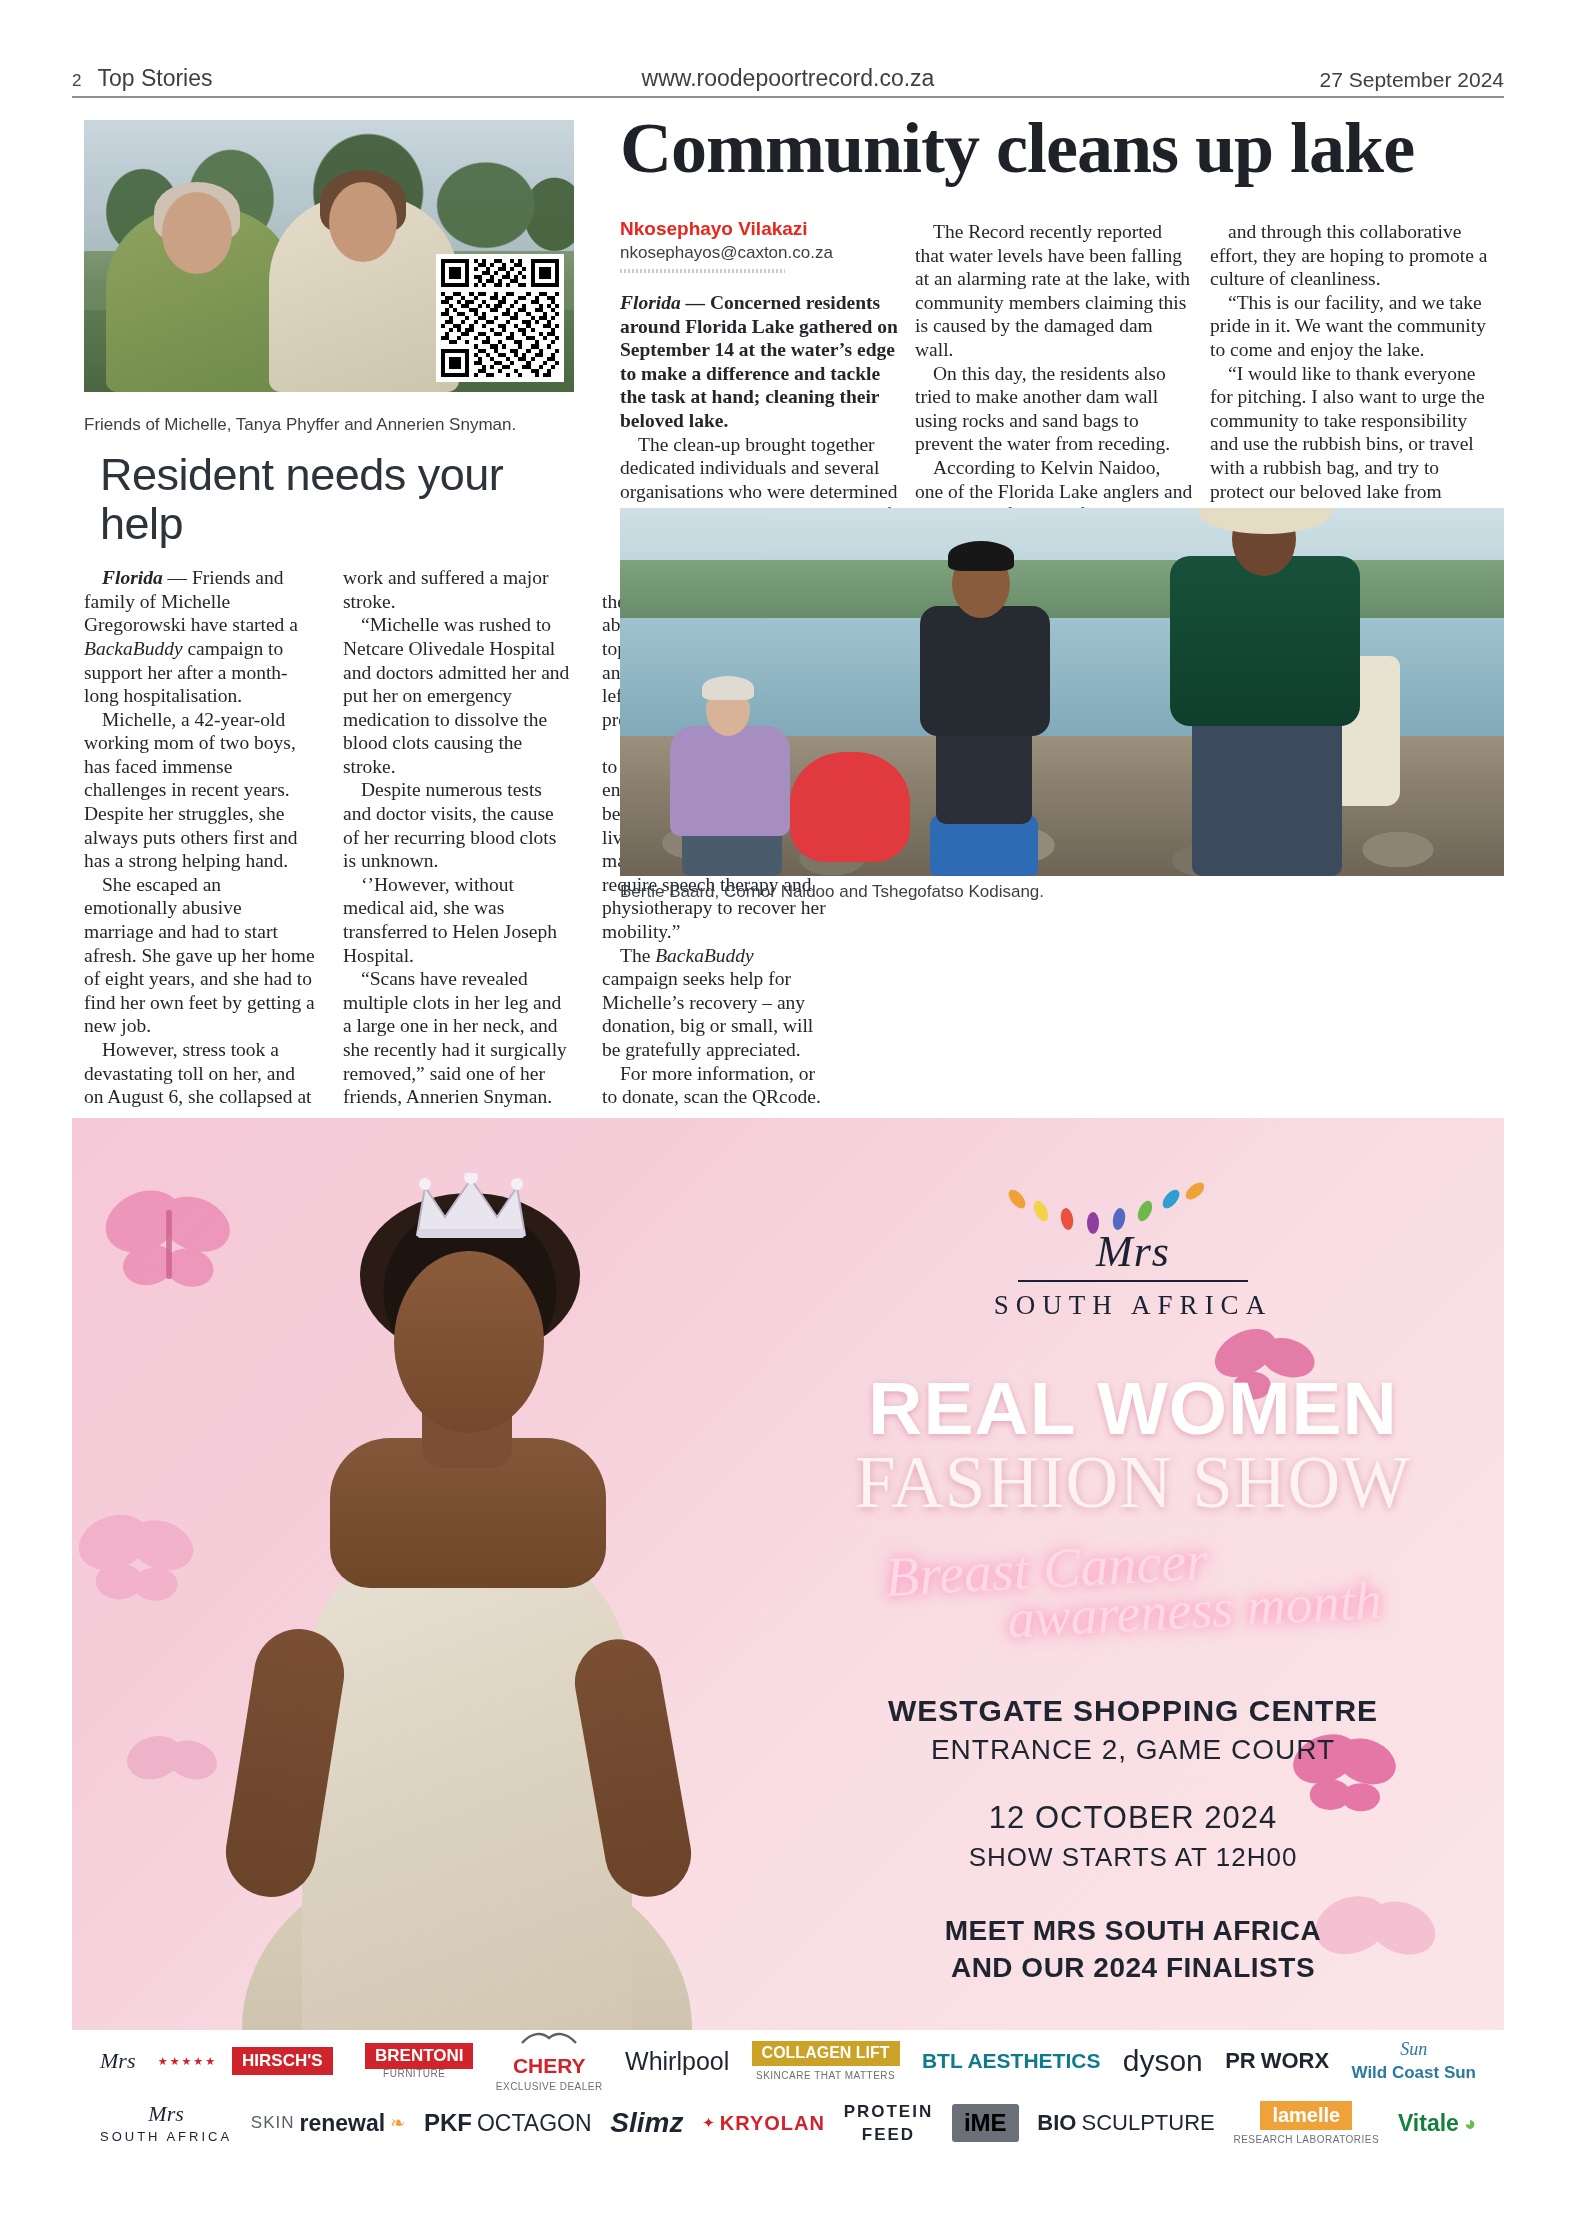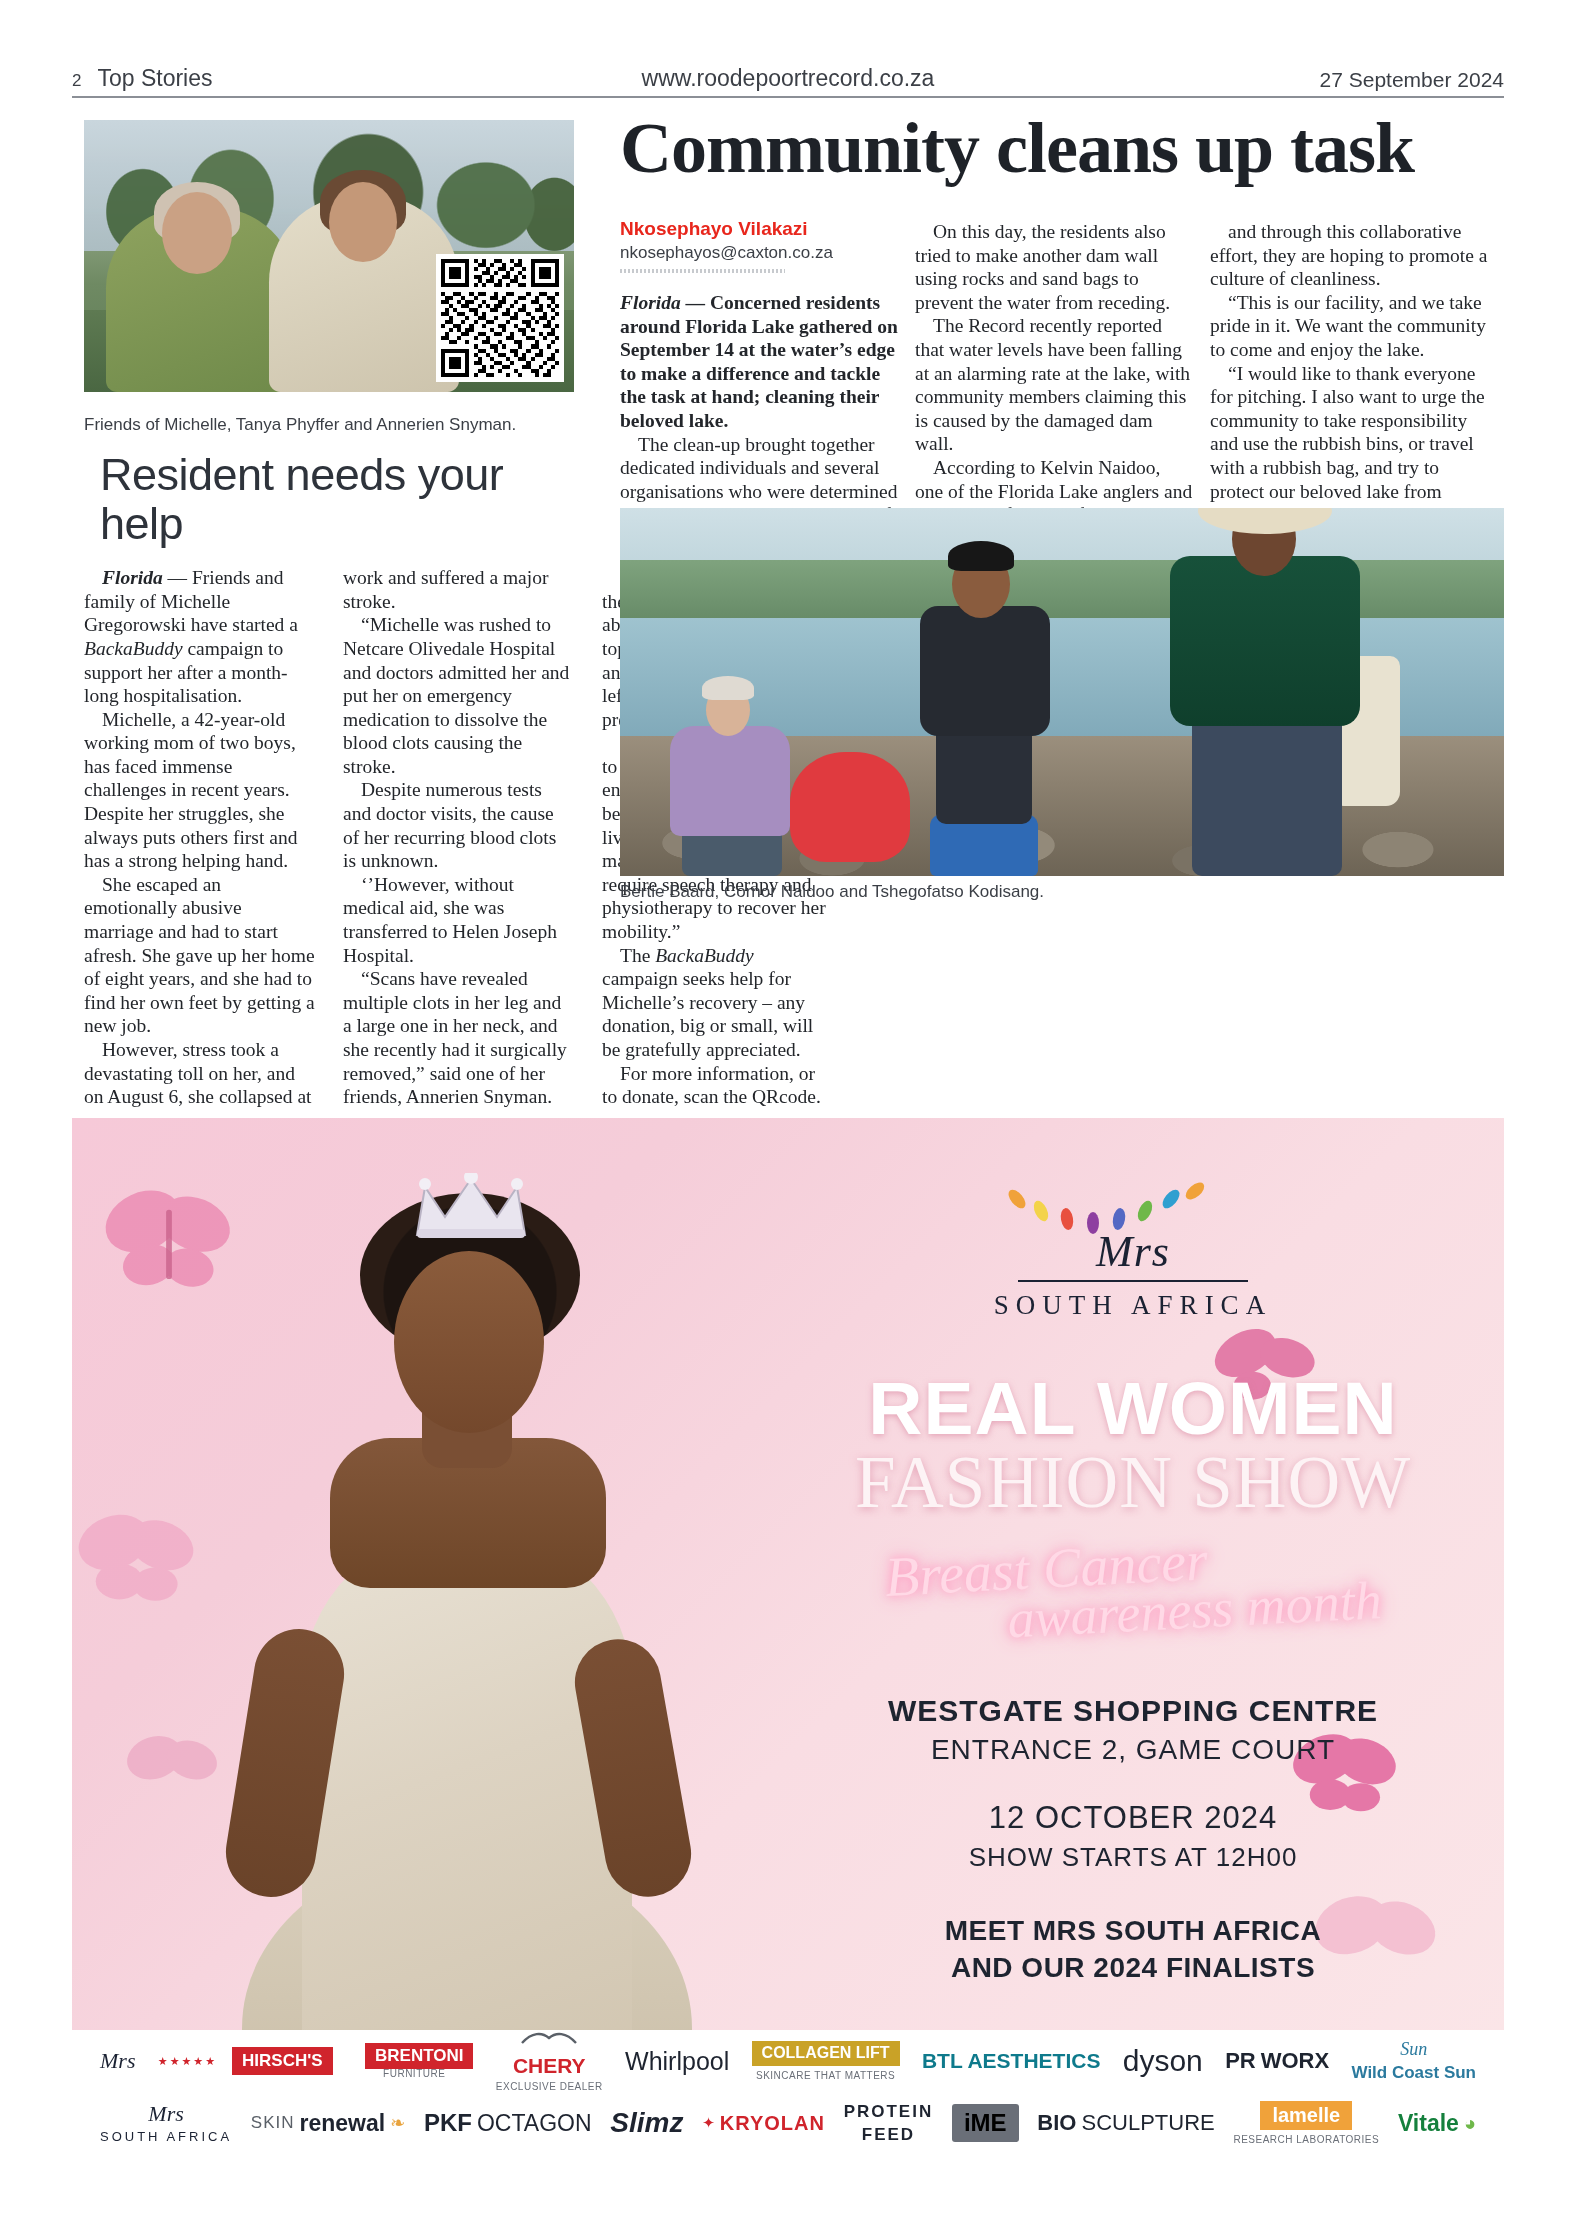--- a/index.html
+++ b/index.html
@@ -594,39 +594,39 @@
       <p>“Scans have revealed multiple clots in her leg and a large one in her neck, and she recently had it surgically removed,” said one of her friends, Annerien Snyman.</p>
       <p>Annerien also mentioned they are mostly worried about her two boys, who are top achievers both in sports and academics, having been left unattended and her previous medical expenses.</p>
       <p>“We started this campaign to help reduce her stress and ensure her children’s well-being, including school fees, living expenses and home maintenance. She will also require speech therapy and physiotherapy to recover her mobility.”</p>
       <p>The <i>BackaBuddy</i> campaign seeks help for Michelle’s recovery – any donation, big or small, will be gratefully appreciated.</p>
       <p>For more information, or to donate, scan the QRcode.</p>
     </div>
   </div>
 
   <div class="right-col">
 
-    <h1 class="headline-1">Community cleans up task</h1>
+    <h1 class="headline-1">Community cleans up lake</h1>
 
     <div class="r-cols" style="position:relative; height:300px; margin-top:8px;">
 
       <div class="rc rc1">
         <div class="byline-name">Nkosephayo Vilakazi</div>
         <div class="byline-mail">nkosephayos@caxton.co.za</div>
         <div class="byline-rule"></div>
         <div class="body-text" style="margin-top:18px;">
           <p class="noindent" style="font-weight:700;"><span class="dateline">Florida</span> — Concerned residents around Florida Lake gathered on September 14 at the water’s edge to make a difference and tackle the task at hand; cleaning their beloved lake.</p>
           <p>The clean-up brought together dedicated individuals and several organisations who were determined to preserve the beauty and pride of Florida Lake.</p>
           <p>The group focused on litter and rubbish left by picnickers, and they cleaned the bird island and filled up bags that were supplied by PikiTup.</p>
         </div>
       </div>
 
       <div class="rc rc2">
         <div class="body-text" style="margin-top:28px;">
+          <p>The Record recently reported that water levels have been falling at an alarming rate at the lake, with community members claiming this is caused by the damaged dam wall.</p>
           <p>On this day, the residents also tried to make another dam wall using rocks and sand bags to prevent the water from receding.</p>
-          <p>The Record recently reported that water levels have been falling at an alarming rate at the lake, with community members claiming this is caused by the damaged dam wall.</p>
           <p>According to Kelvin Naidoo, one of the Florida Lake anglers and a resident of Florida for more than 40 years, the lake is an iconic space and the pride of the community and they must take care of it.</p>
           <p>He says the vast recreation and relaxation venue offers greater community tranquillity and natural beauty,</p>
         </div>
       </div>
 
       <div class="rc rc3">
         <div class="body-text" style="margin-top:28px;">
           <p>and through this collaborative effort, they are hoping to promote a culture of cleanliness.</p>
           <p>“This is our facility, and we take pride in it. We want the community to come and enjoy the lake.</p>
           <p style="shape-outside:none;">“I would like to thank everyone for pitching. I also want to urge the community to take responsibility and use the rubbish bins, or travel with a rubbish bag, and try to protect our beloved lake from vandalism,” said Naidoo.</p>

